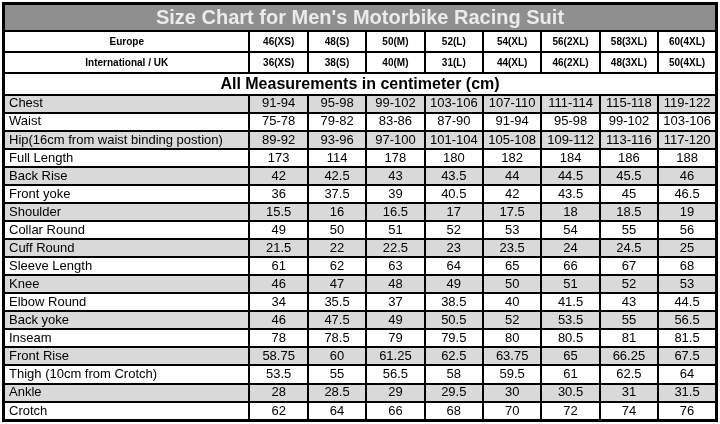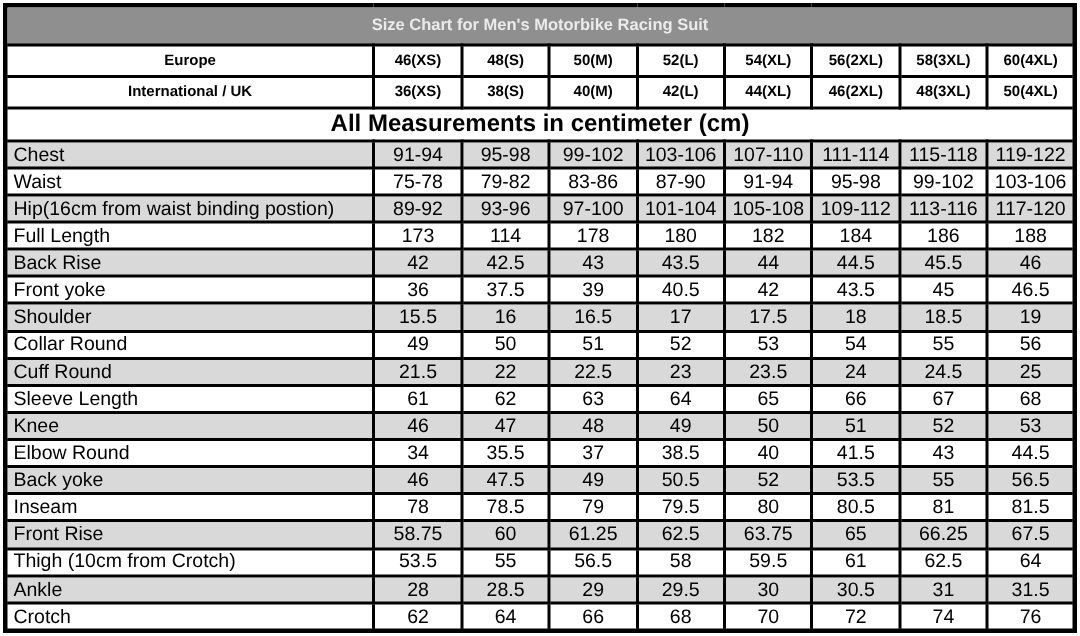--- a/index.html
+++ b/index.html
@@ -33,21 +33,21 @@
     font-size: 13px;
     line-height: 1.1;
     padding: 0 2px;
     white-space: nowrap;
     overflow: hidden;
   }
   tr.title-row td {
     background: var(--title-bg, #8f8f8f);
     color: var(--title-text, #ebebeb);
     font-weight: bold;
-    font-size: 11px;
+    font-size: 20px;
     height: 21px;
     margin-top: 35px;
   }
   tr.size-row td {
     font-weight: bold;
     font-size: 10px;
     height: 17px;
   }
   tr.header-row td {
     font-weight: bold;
@@ -95,21 +95,21 @@
           <td>54(XL)</td>
           <td>56(2XL)</td>
           <td>58(3XL)</td>
           <td>60(4XL)</td>
         </tr>
         <tr class="size-row">
           <td class="label">International / UK</td>
           <td>36(XS)</td>
           <td>38(S)</td>
           <td>40(M)</td>
-          <td>42(L)</td>
+          <td>31(L)</td>
           <td>44(XL)</td>
           <td>46(2XL)</td>
           <td>48(3XL)</td>
           <td>50(4XL)</td>
         </tr>
         <tr class="header-row">
           <td colspan="9">All Measurements in centimeter (cm)</td>
         </tr>
         <tr class="m-row shade">
           <td class="label">Chest</td>

